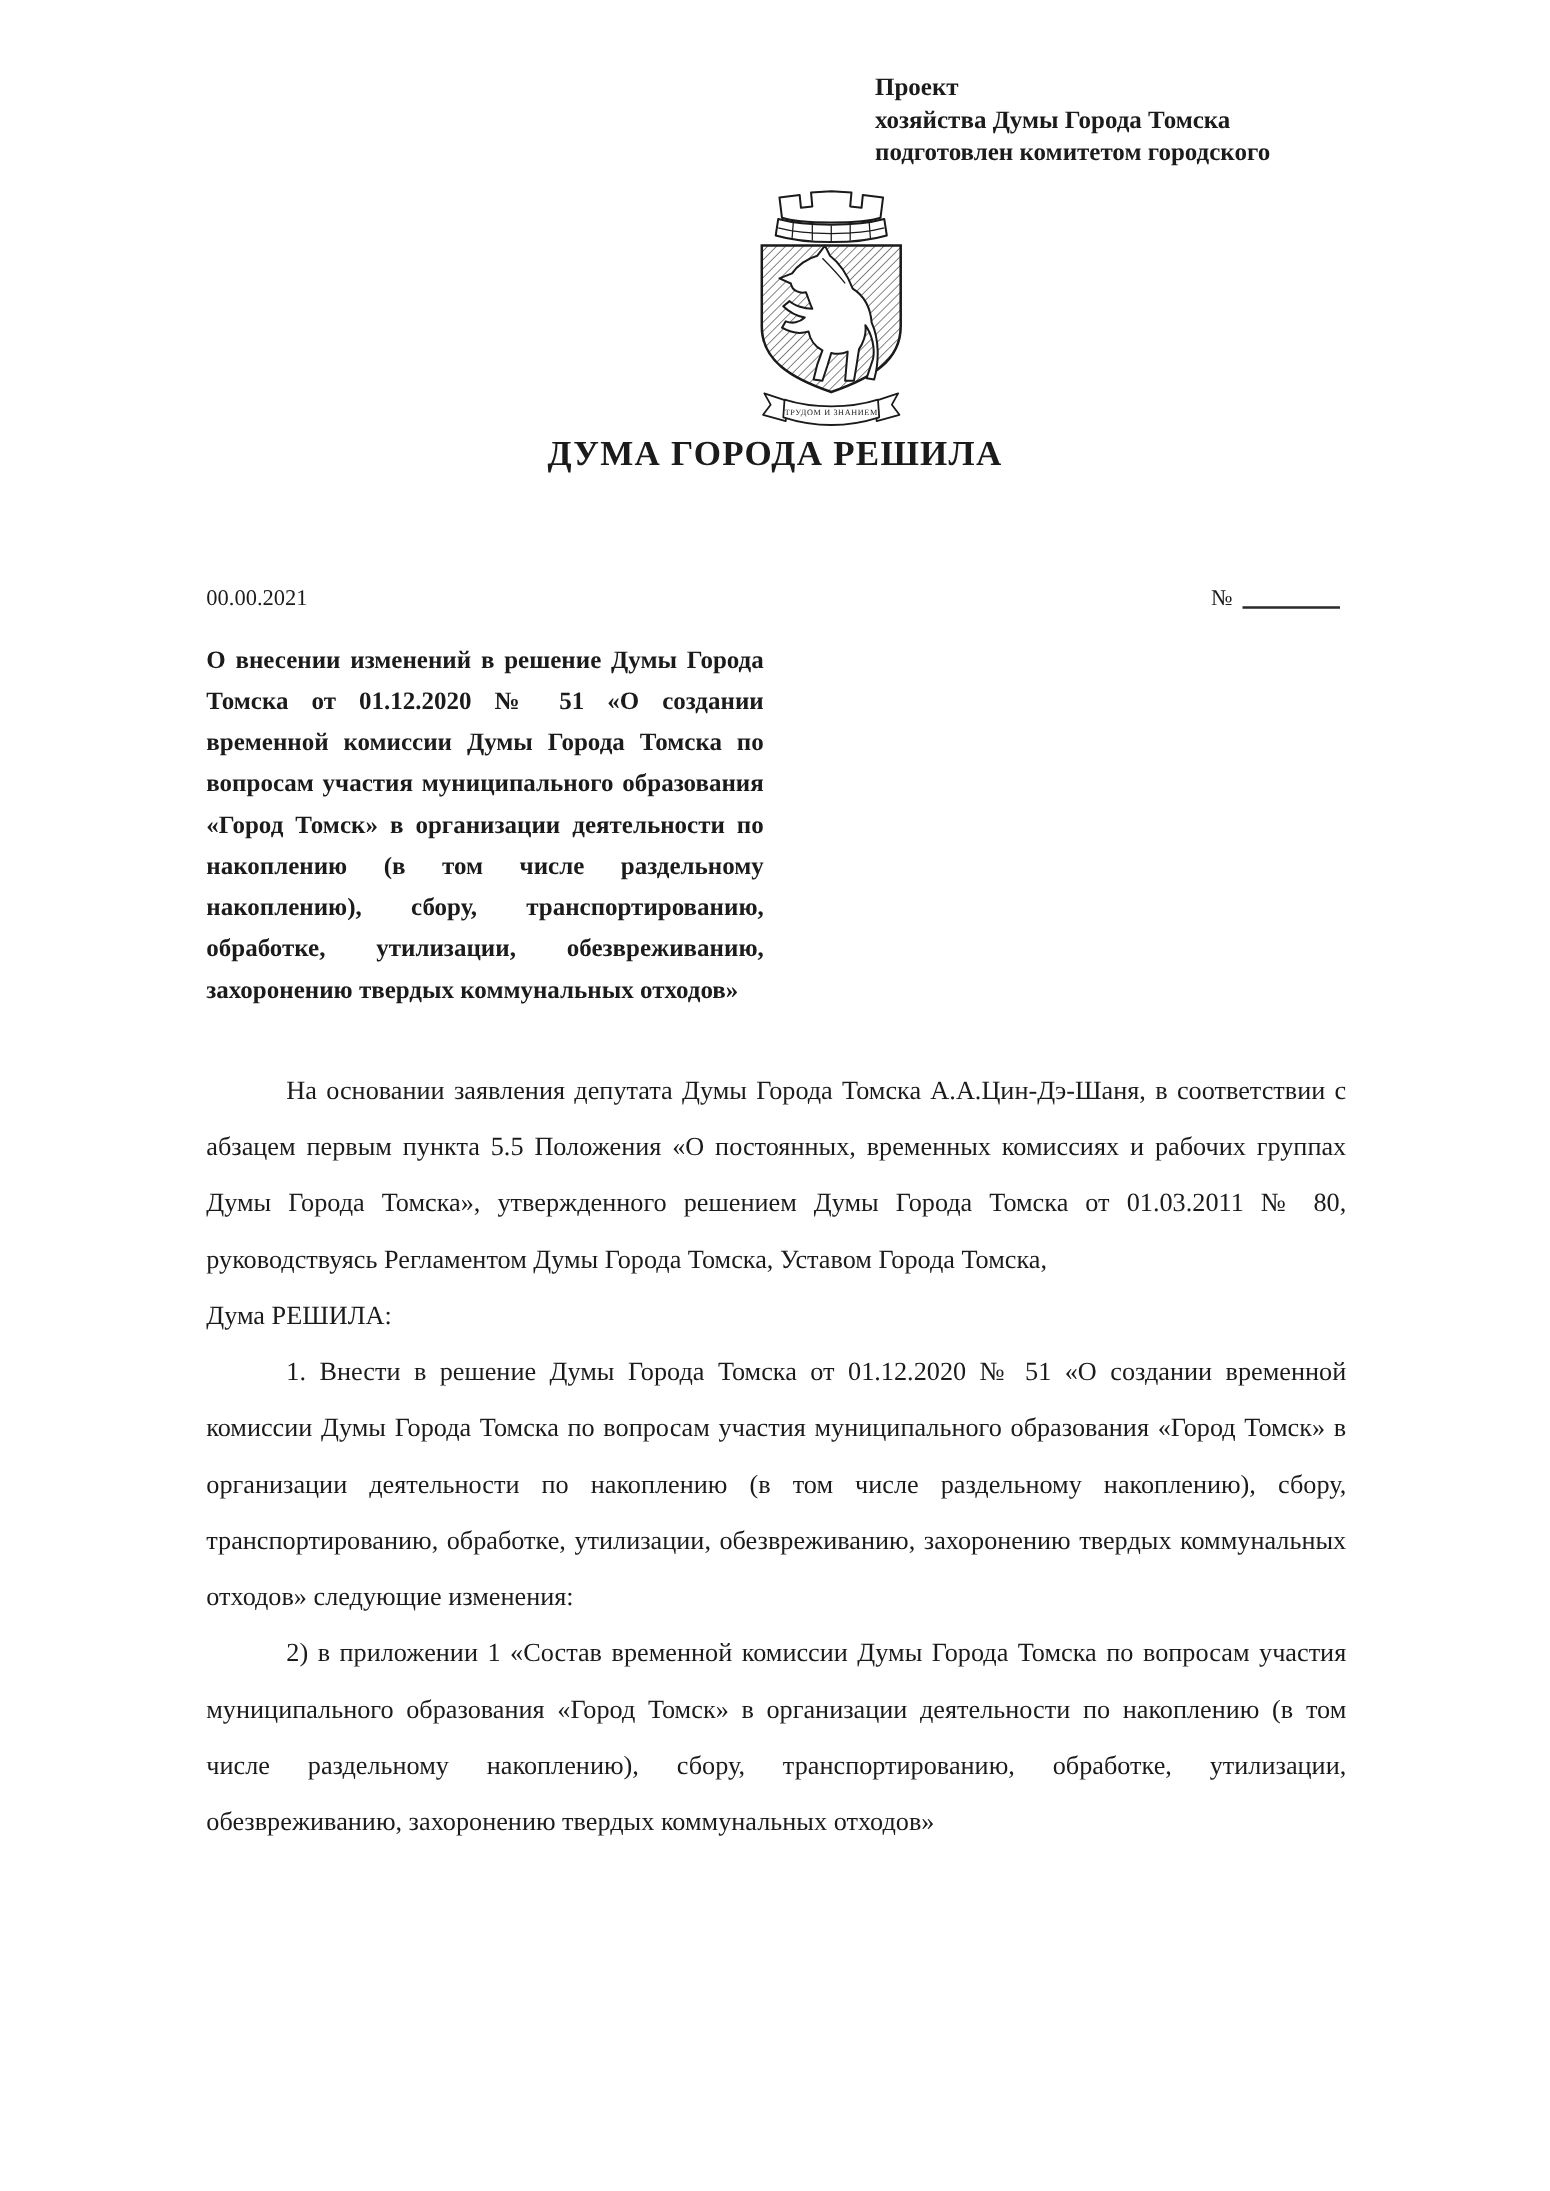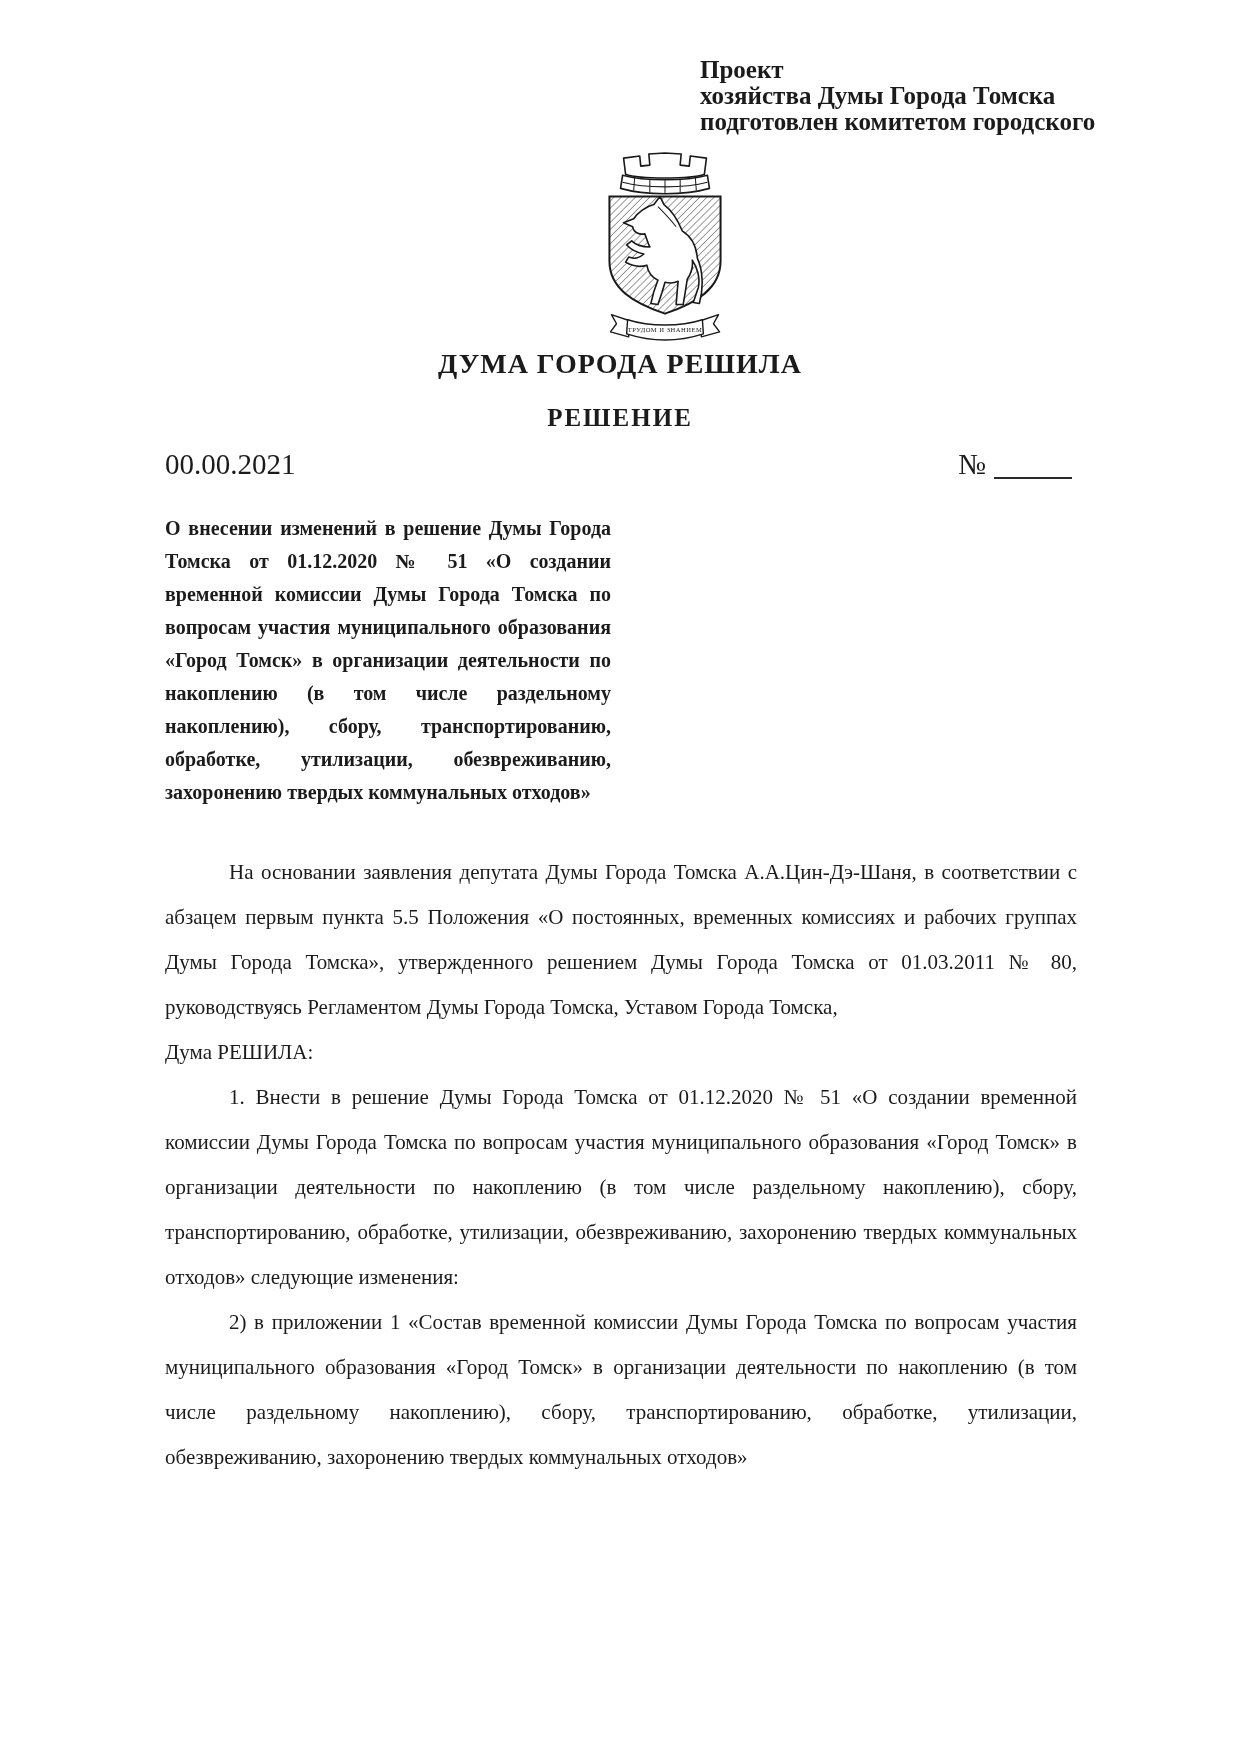--- a/index.html
+++ b/index.html
@@ -6,39 +6,39 @@
   .page{
     position:relative;
     width:1240px;height:1753px;
     background:#ffffff;
     font-family:"Liberation Serif","DejaVu Serif",serif;
     color:#1b1b1b;
     overflow:hidden;
   }
   .header-note{
     position:absolute;top:57px;left:700px;width:420px;
-    font-weight:bold;font-size:25px;line-height:26px;
+    font-weight:bold;font-size:20px;line-height:26px;
   }
   .emblem-wrap{
     position:absolute;top:150px;left:0;right:0;
     display:flex;justify-content:center;
   }
   .emblem-wrap svg{transform:translateX(45px);}
   .org-name{
     position:absolute;top:348px;left:0;width:100%;
     text-align:center;font-weight:bold;font-size:28px;letter-spacing:1px;
   }
   .doc-type{
     position:absolute;top:404px;left:0;width:100%;
     text-align:center;font-weight:bold;font-size:25px;letter-spacing:2px;
   }
   .date-row{
-    position:absolute;top:448px;left:165px;right:168px;
+    position:absolute;top:468px;left:165px;right:168px;
     display:flex;justify-content:space-between;align-items:flex-end;
-    font-size:29px;
+    font-size:18px;
   }
   .number-cell{display:flex;align-items:flex-end;}
   .number-blank{
     display:inline-block;width:78px;height:1px;
     border-bottom:2px solid #2a2a2a;margin-left:8px;margin-bottom:2px;
   }
   .doc-title{
     position:absolute;top:512px;left:165px;width:446px;
     font-weight:bold;font-size:20px;line-height:33px;
     text-align:justify;
@@ -89,21 +89,20 @@
         <path d="M40 169 L22 163 L27 172 L21 180 L39 185 Z"></path>
         <path d="M110 169 L128 163 L123 172 L129 180 L111 185 Z"></path>
         <path d="M38 168 C60 175 90 175 112 168 L113 182 C88 190 62 190 37 182 Z"></path>
       </g>
       <text x="75" y="180" text-anchor="middle" font-size="6.5" letter-spacing="0.5" fill="#222222" font-family="Liberation Serif, DejaVu Serif, serif">ТРУДОМ И ЗНАНИЕМ</text>
     </svg>
   </div>
 
   <div class="org-name">ДУМА ГОРОДА РЕШИЛА</div>
 
-  <div class="doc-type">РЕШЕНИЕ</div>
 
   <div class="date-row">
     <span>00.00.2021</span>
     <span class="number-cell">
       <span>№</span>
       <span class="number-blank"></span>
     </span>
   </div>
 
   <div class="doc-title">О внесении изменений в решение Думы Города Томска от 01.12.2020 №&nbsp;51 «О создании временной комиссии Думы Города Томска по вопросам участия муниципального образования «Город Томск» в организации деятельности по накоплению (в том числе раздельному накоплению), сбору, транспортированию, обработке, утилизации, обезвреживанию, захоронению твердых коммунальных отходов»</div>

